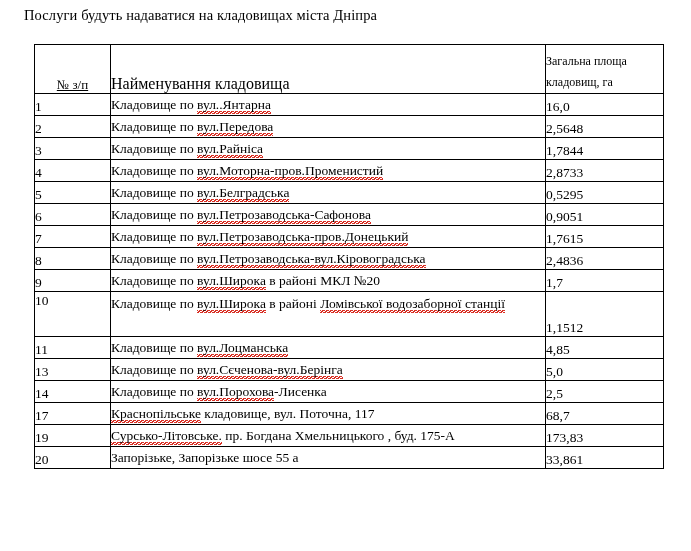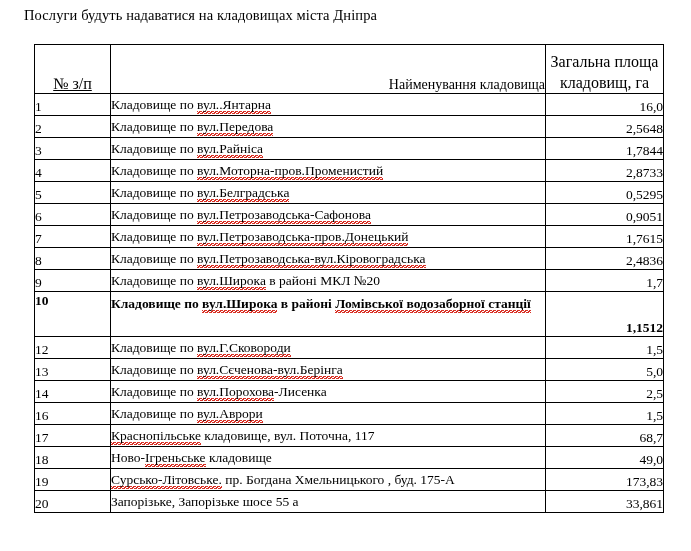--- a/index.html
+++ b/index.html
@@ -53,36 +53,36 @@
   col.c-num   { width: 76px; }
   col.c-name  { width: 435px; }
   col.c-area  { width: 118px; }
 
   
   th.h-num {
     height: 48px;
     vertical-align: top;
     text-align: center;
     padding-top: 2px;
-    font-size: 16px;
+    font-size: 13px;
     text-decoration: underline;
   }
   th.h-name {
     height: 48px;
     vertical-align: bottom;
-    text-align: right;
+    text-align: left;
     padding-bottom: 3px;
-    font-size: 14px;
+    font-size: 16px;
   }
   th.h-area {
     height: 48px;
     vertical-align: top;
-    text-align: center;
+    text-align: left;
     padding-top: 2px;
-    font-size: 16px;
+    font-size: 12px;
     line-height: 21px;
   }
   .h-area-l1, .h-area-l2 { display: block; white-space: nowrap; }
 
   
   td.cell-num {
     text-align: left;
     padding-left: 5px;
     height: 21px;
     vertical-align: bottom;
@@ -92,28 +92,27 @@
     text-align: left;
     padding-left: 7px;
     padding-right: 4px;
     height: 21px;
     vertical-align: bottom;
     padding-bottom: 1px;
     line-height: 21px;
     margin-left: 25px;
   }
   td.cell-area {
-    text-align: right;
     padding-right: 5px;
     height: 21px;
     vertical-align: bottom;
     padding-bottom: 1px;
   }
 
-  tr.tall td { height: 43px; font-weight: bold; }
+  tr.tall td { height: 43px; }
   tr.tall td.cell-num { vertical-align: top; padding-top: 1px; padding-bottom: 0; }
   tr.tall td.cell-name { vertical-align: top; padding-top: 1px; padding-bottom: 0; }
   tr.tall td.cell-area { vertical-align: bottom; }
 
   
   .sp {
     background-image:
       repeating-linear-gradient(
         135deg,
         #d93025 0px, #d93025 1px,
@@ -193,50 +192,40 @@
           <td class="cell-num">9</td>
           <td class="cell-name"><span>Кладовище по </span><span class="sp">вул.Широка</span><span> в районі МКЛ №20</span></td>
           <td class="cell-area">1,7</td>
         </tr>
         <tr class="tall">
           <td class="cell-num">10</td>
           <td class="cell-name"><span>Кладовище по </span><span class="sp">вул.Широка</span><span> в районі </span><span class="sp">Ломівської водозаборної станції</span></td>
           <td class="cell-area">1,1512</td>
         </tr>
         <tr>
-          <td class="cell-num">12</td>
-          <td class="cell-name"><span>Кладовище по </span><span class="sp">вул.Г.Сковороди</span></td>
-          <td class="cell-area">1,5</td>
+          <td class="cell-num">11</td>
+          <td class="cell-name"><span>Кладовище по </span><span class="sp">вул.Лоцманська</span></td>
+          <td class="cell-area">4,85</td>
         </tr>
         <tr>
           <td class="cell-num">13</td>
           <td class="cell-name"><span>Кладовище по </span><span class="sp">вул.Сєченова-вул.Берінга</span></td>
           <td class="cell-area">5,0</td>
         </tr>
         <tr>
           <td class="cell-num">14</td>
           <td class="cell-name"><span>Кладовище по </span><span class="sp">вул.Порохова</span><span>-Лисенка</span></td>
           <td class="cell-area">2,5</td>
         </tr>
         <tr>
-          <td class="cell-num">16</td>
-          <td class="cell-name"><span>Кладовище по </span><span class="sp">вул.Аврори</span></td>
-          <td class="cell-area">1,5</td>
-        </tr>
-        <tr>
           <td class="cell-num">17</td>
           <td class="cell-name"><span class="sp">Краснопільське</span><span> кладовище, вул. Поточна, 117</span></td>
           <td class="cell-area">68,7</td>
         </tr>
         <tr>
-          <td class="cell-num">18</td>
-          <td class="cell-name"><span>Ново-</span><span class="sp">Ігреньське</span><span> кладовище</span></td>
-          <td class="cell-area">49,0</td>
-        </tr>
-        <tr>
           <td class="cell-num">19</td>
           <td class="cell-name"><span class="sp">Сурсько-Літовське.</span><span> пр. Богдана Хмельницького , буд. 175-А</span></td>
           <td class="cell-area">173,83</td>
         </tr>
         <tr>
           <td class="cell-num">20</td>
           <td class="cell-name"><span>Запорізьке, Запорізьке шосе 55 а</span></td>
           <td class="cell-area">33,861</td>
         </tr>
       </tbody>

